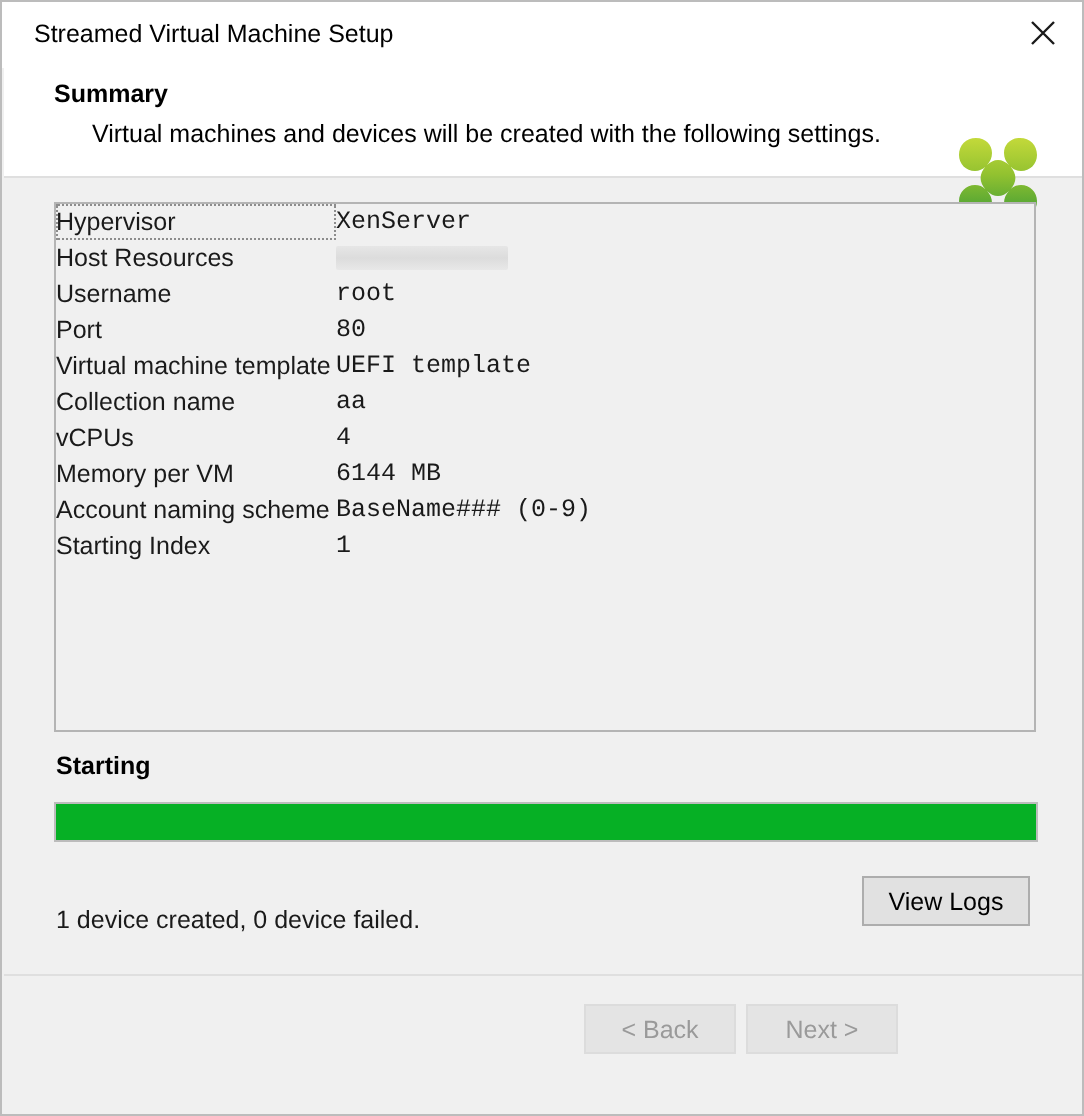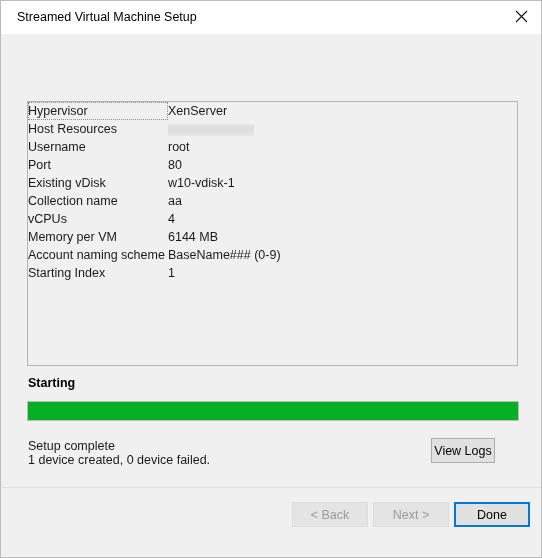--- a/index.html
+++ b/index.html
@@ -107,21 +107,21 @@
   #summary-table td {
     font-size: 12.5px;
     color: #1a1a1a;
     padding: 0;
     height: 18px;
     line-height: 18px;
     vertical-align: middle;
     white-space: nowrap;
   }
   td.cell-label { padding-left: 8px; width: 140px; }
-  td.cell-value { padding-left: 0px; }
+  td.cell-value { padding-left: 0px; font-family: Liberation Mono, monospace; }
   tr.focus-row td.cell-label {
     outline: 1px dotted #8c8c8c;
     outline-offset: -1px;
   }
   .redaction {
     display: inline-block;
     width: 86px;
     height: 12px;
     background: linear-gradient(180deg,#e6e6e6 0%, #dcdcdc 50%, #e8e8e8 100%);
     vertical-align: middle;
@@ -162,21 +162,21 @@
     position: absolute;
     left: 27px;
     top: 452px;
     font-size: 12.5px;
     color: #1a1a1a;
   }
   #view-logs-button {
     position: absolute;
     left: 430px;
     top: 437px;
-    width: 64px;
+    width: 84px;
     height: 25px;
     background: #e1e1e1;
     border: 1px solid #adadad;
     box-sizing: border-box;
     font-size: 12.5px;
     color: #000000;
     display: flex;
     align-items: center;
     justify-content: center;
     cursor: default;
@@ -226,20 +226,50 @@
 
   <div id="titlebar">
     <div id="titlebar-text">Streamed Virtual Machine Setup</div>
     <div id="close-button">
       <svg width="13" height="13" viewBox="0 0 13 13" aria-hidden="true">
         <path d="M1 1 L12 12 M12 1 L1 12" stroke="#1a1a1a" stroke-width="1.2" fill="none"></path>
       </svg>
     </div>
   </div>
 
+  <div id="header">
+    <div id="header-title">Summary</div>
+    <div id="header-subtitle">Virtual machines and devices will be created with the following settings.</div>
+    <div id="brand-logo">
+      <svg width="46" height="46" viewBox="0 0 46 46" aria-hidden="true">
+        <defs>
+          <linearGradient id="lobeGrad" x1="0" y1="0" x2="0" y2="1">
+            <stop offset="0%" stop-color="#c3d93a"></stop>
+            <stop offset="45%" stop-color="#93c230"></stop>
+            <stop offset="100%" stop-color="#3f9c35"></stop>
+          </linearGradient>
+        </defs>
+        <path d="M12,3 C17,3 20,6.5 20,10.5 C20,13 19,15 17.5,16.5
+                 C19,15 21,14 23,14 C25,14 27,15 28.5,16.5
+                 C27,15 26,13 26,10.5 C26,6.5 29,3 34,3
+                 C39,3 42.5,6.5 42.5,11.5 C42.5,16 39,19.5 34.5,19.5
+                 C32.5,19.5 30.5,18.7 29.3,17.4
+                 C30.7,18.9 31.7,21 31.7,23 C31.7,25 30.7,27.1 29.3,28.6
+                 C30.5,27.3 32.5,26.5 34.5,26.5 C39,26.5 42.5,30 42.5,34.5
+                 C42.5,39.5 39,43 34,43 C29,43 26,39.5 26,35.5
+                 C26,33 27,31 28.5,29.5 C27,31 25,32 23,32
+                 C21,32 19,31 17.5,29.5 C19,31 20,33 20,35.5
+                 C20,39.5 17,43 12,43 C7,43 3.5,39.5 3.5,34.5
+                 C3.5,30 7,26.5 11.5,26.5 C13.5,26.5 15.5,27.3 16.7,28.6
+                 C15.3,27.1 14.3,25 14.3,23 C14.3,21 15.3,18.9 16.7,17.4
+                 C15.5,18.7 13.5,19.5 11.5,19.5 C7,19.5 3.5,16 3.5,11.5
+                 C3.5,6.5 7,3 12,3 Z" fill="url(#lobeGrad)"></path>
+      </svg>
+    </div>
+  </div>
 
   <div id="summary-panel">
     <table id="summary-table">
       <tbody id="summary-body">
           <tr class="focus-row">
             <td class="cell-label">Hypervisor</td>
             <td class="cell-value">XenServer</td>
           </tr>
           <tr>
             <td class="cell-label">Host Resources</td>
@@ -247,22 +277,22 @@
           </tr>
           <tr>
             <td class="cell-label">Username</td>
             <td class="cell-value">root</td>
           </tr>
           <tr>
             <td class="cell-label">Port</td>
             <td class="cell-value">80</td>
           </tr>
           <tr>
-            <td class="cell-label">Existing vDisk</td>
-            <td class="cell-value">w10-vdisk-1</td>
+            <td class="cell-label">Virtual machine template</td>
+            <td class="cell-value">UEFI template</td>
           </tr>
           <tr>
             <td class="cell-label">Collection name</td>
             <td class="cell-value">aa</td>
           </tr>
           <tr>
             <td class="cell-label">vCPUs</td>
             <td class="cell-value">4</td>
           </tr>
           <tr>
@@ -278,23 +308,21 @@
             <td class="cell-value">1</td>
           </tr>
         </tbody>
     </table>
   </div>
 
   <div id="progress-label">Starting</div>
   <div id="progress-track">
     <div id="progress-fill" style="width: 100%; background: rgb(6, 176, 37);"></div>
   </div>
-  <div id="status-line1">Setup complete</div>
   <div id="status-line2">1 device created, 0 device failed.</div>
   <div id="view-logs-button">View Logs</div>
 
   <div id="footer">
     <div id="back-button" class="nav-button disabled">&lt; Back</div>
     <div id="next-button" class="nav-button disabled">Next &gt;</div>
-    <div id="done-button" class="nav-button" style="border-color: rgb(0, 120, 215);">Done</div>
   </div>
 
 </div>
 
 </body></html>

